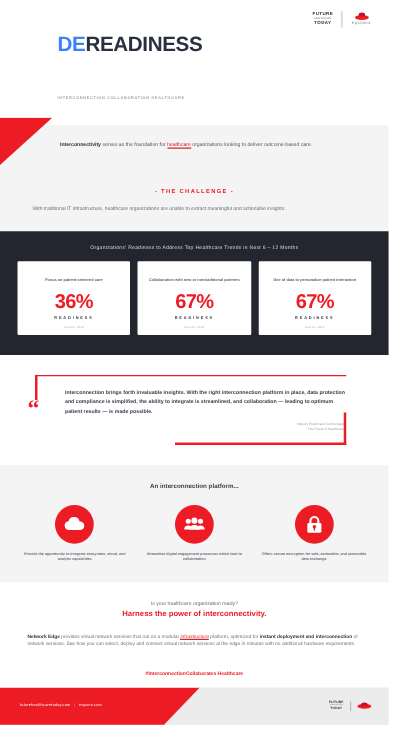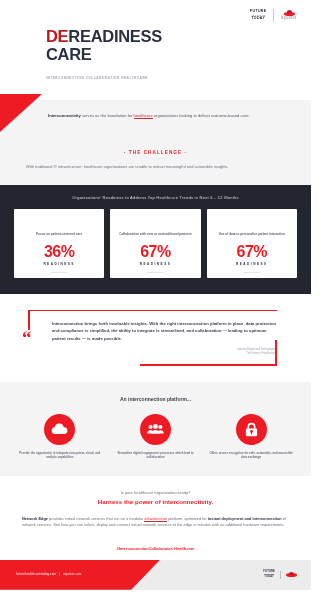--- a/index.html
+++ b/index.html
@@ -30,21 +30,21 @@
   }
   .eq-mark i.a { left:0; top:1.6px; width:11px; height:3.6px; border-radius:50%; }
   .eq-mark i.b { left:3px; top:0; width:5px; height:3px; border-radius:50% 50% 0 0; background:#c8102e; }
   .logo-eq .nm { font-size:2.6px; letter-spacing:.7px; color:#8a8f9c; margin-top:1.5px; font-weight:bold; }
 
   .title-wrap { position:absolute; left:46px; top:28px; }
   .title {
     font-size:16.5px; font-weight:bold; line-height:1.07;
     letter-spacing:-0.3px; color:#2b3040;
   }
-  .title .de { color:#b91c1c; }
+  .title .de { color:#3b82f6; }
   .subtitle {
     position:absolute; left:46px; top:76px;
     font-size:3.1px; letter-spacing:.55px; color:#9fa4b0; font-weight:bold;
   }
 
   
   .intro-band { position:relative; height:44px; background:#f4f4f5; }
   .wedge {
     position:absolute; left:0; top:-6px; width:42px; height:38px;
     background:#ed1c24;
@@ -69,21 +69,21 @@
 
   
   .stats { background:#23262e; padding:10px 14px 16px; }
   .stats h3 {
     text-align:center; font-size:4px; color:#d9dbe0;
     letter-spacing:.25px; margin-bottom:9px; font-weight:normal;
   }
   .cards { display:flex; gap:6px; justify-content:center; }
   .card {
     flex:1; background:#fff; border-radius:1px;
-    padding:23px 4px 5px; text-align:center;
+    padding:13px 4px 5px; text-align:center;
     display:flex; flex-direction:column; align-items:center;
   }
   .card .label {
     font-size:3.1px; line-height:1.45; color:#5c616d;
     min-height:9px; margin-bottom:3px; font-weight:bold;
   }
   .card .pct {
     font-size:16px; font-weight:bold; color:#ed1c24;
     line-height:1; letter-spacing:-0.5px;
   }
@@ -185,21 +185,20 @@
         <div class="eq-mark">
             <i class="a"></i>
             <i class="b"></i>
           </div>
         <div class="nm">EQUINIX</div>
       </div>
     </div>
 
     <div class="title-wrap">
       <div class="title"><span class="de">DE</span><span>READINESS</span></div>
-      <div class="title">CARE</div>
     </div>
     <div class="subtitle">INTERCONNECTION COLLABORATION HEALTHCARE</div>
   </div>
 
   <div class="intro-band">
     <div class="wedge"></div>
     <div class="intro-text"><b>Interconnectivity</b><span> serves as the foundation for </span><span class="ul">healthcare</span><span> organizations looking to deliver outcome-based care.</span></div>
   </div>
 
   <div class="challenge">

